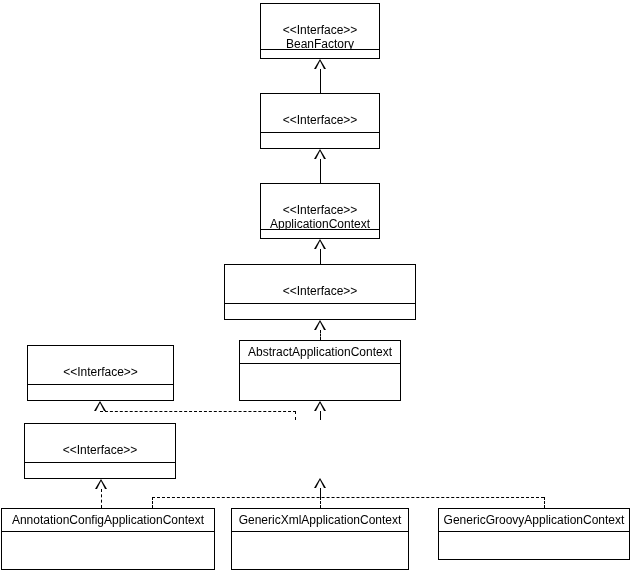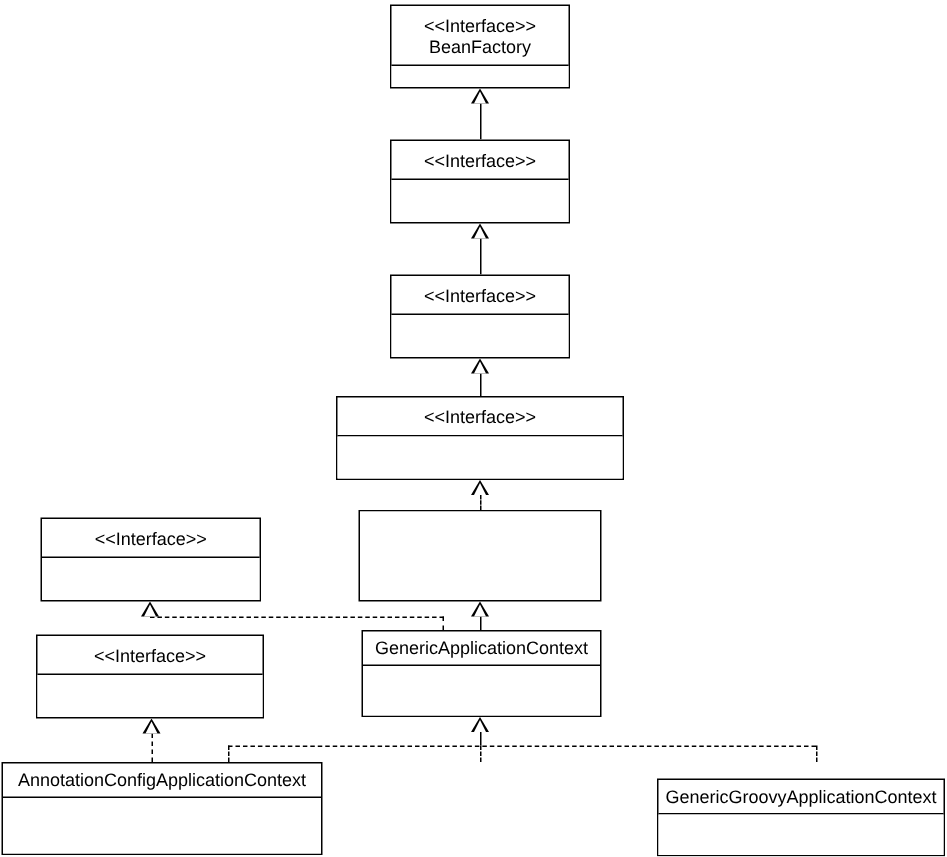--- a/index.html
+++ b/index.html
@@ -32,20 +32,21 @@
     text-align: center;
     color: #000000;
     font-size: 12px;
     line-height: 14px;
     padding: 4px 3px 4px 3px;
     white-space: nowrap;
     overflow: hidden;
   }
   .uml-box.iface .uml-head {
     padding: 6px 3px 5px 3px;
+    margin-top: 13px;
   }
   .stereotype {
     display: block;
     font-size: 12px;
     line-height: 14px;
   }
   .cls-name {
     display: block;
     font-size: 12px;
     line-height: 14px;
@@ -170,64 +171,68 @@
   <div class="uml-box iface" style="left:260px; top:93px; width:120px; height:56px;">
     <div class="uml-head">
       <span class="stereotype">&lt;&lt;Interface&gt;&gt;</span>
     </div>
     <div class="uml-body"></div>
   </div>
 
   <div class="uml-box iface" style="left:260px; top:183px; width:120px; height:56px;">
     <div class="uml-head">
       <span class="stereotype">&lt;&lt;Interface&gt;&gt;</span>
+      <span class="cls-name">ApplicationContext</span>
     </div>
     <div class="uml-body"></div>
   </div>
 
   <div class="uml-box iface" style="left:224px; top:264px; width:192px; height:56px;">
     <div class="uml-head">
       <span class="stereotype">&lt;&lt;Interface&gt;&gt;</span>
     </div>
     <div class="uml-body"></div>
   </div>
 
   <div class="uml-box iface" style="left:27px; top:345px; width:147px; height:56px;">
     <div class="uml-head">
       <span class="stereotype">&lt;&lt;Interface&gt;&gt;</span>
     </div>
     <div class="uml-body"></div>
   </div>
 
   <div class="uml-box" style="left:239px; top:340px; width:162px; height:61px;">
+    <div class="uml-head">
+      <span class="cls-name">AbstractApplicationContext</span>
+    </div>
     <div class="uml-body"></div>
   </div>
 
   <div class="uml-box iface" style="left:24px; top:423px; width:152px; height:56px;">
     <div class="uml-head">
       <span class="stereotype">&lt;&lt;Interface&gt;&gt;</span>
     </div>
     <div class="uml-body"></div>
   </div>
 
-  <div class="uml-box" style="left:241px; top:420px; width:160px; height:58px;">
-    <div class="uml-head">
-      <span class="cls-name">GenericApplicationContext</span>
-    </div>
-    <div class="uml-body"></div>
-  </div>
 
   <div class="uml-box" style="left:1px; top:508px; width:214px; height:62px;">
     <div class="uml-head">
       <span class="cls-name">AnnotationConfigApplicationContext</span>
     </div>
     <div class="uml-body"></div>
   </div>
 
-
-  <div class="uml-box" style="left:438px; top:519px; width:192px; height:52px;">
+  <div class="uml-box" style="left:231px; top:508px; width:178px; height:62px;">
+    <div class="uml-head">
+      <span class="cls-name">GenericXmlApplicationContext</span>
+    </div>
+    <div class="uml-body"></div>
+  </div>
+
+  <div class="uml-box" style="left:438px; top:508px; width:192px; height:52px;">
     <div class="uml-head">
       <span class="cls-name">GenericGroovyApplicationContext</span>
     </div>
     <div class="uml-body"></div>
   </div>
 
 </div>
 
 </body></html>

